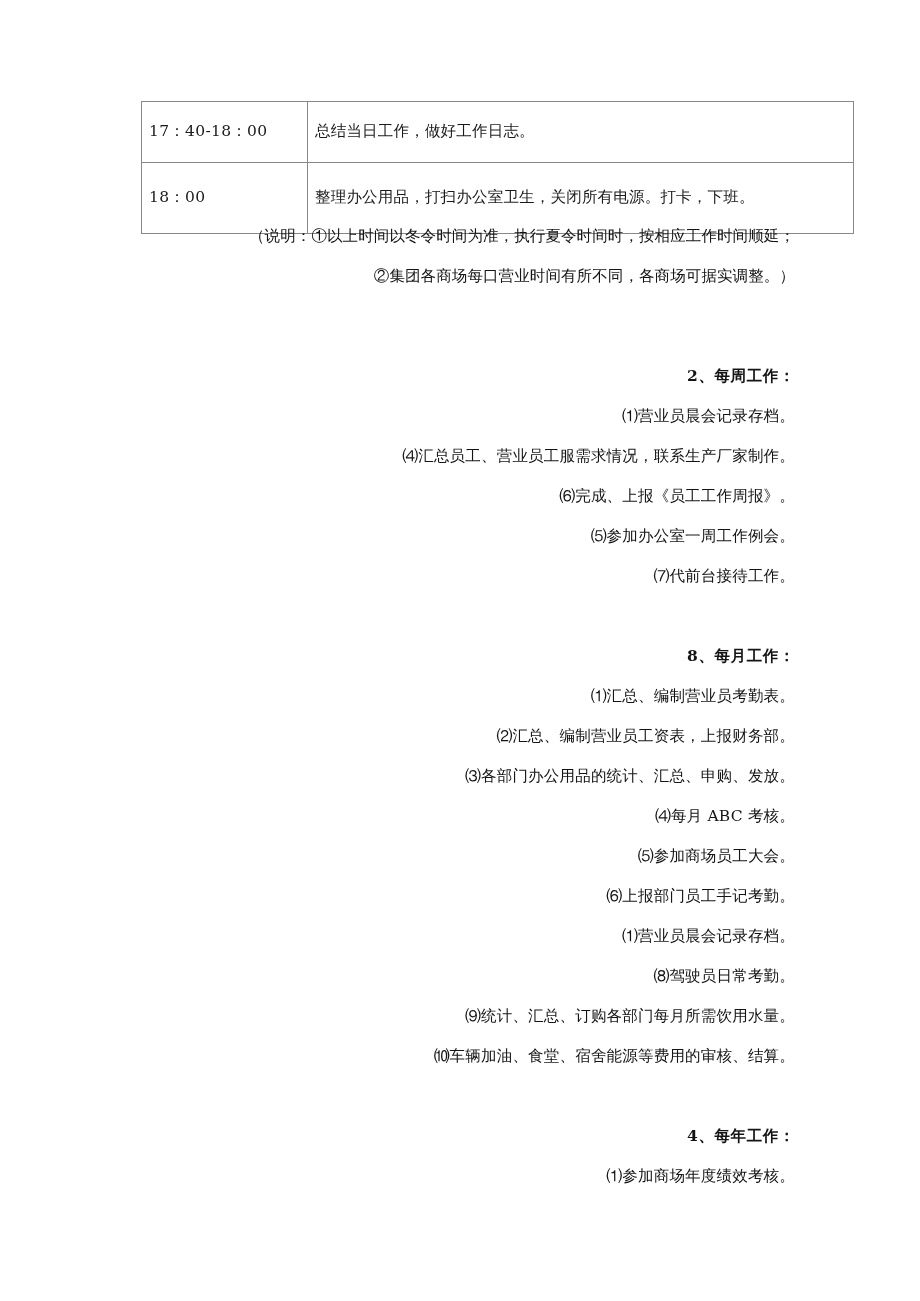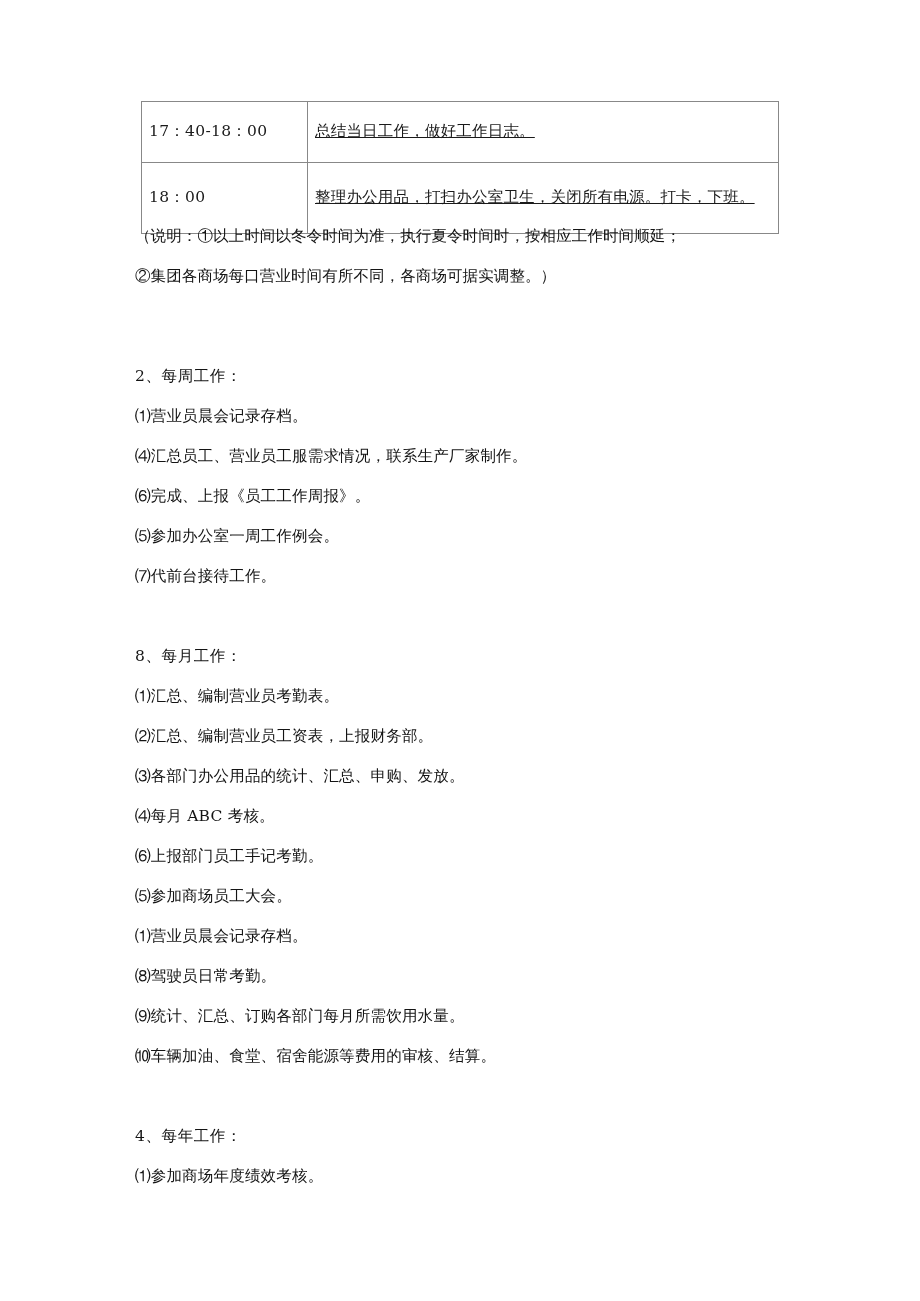--- a/index.html
+++ b/index.html
@@ -24,21 +24,21 @@
     width: 920px;
     height: 1301px;
     background: #ffffff;
   }
 
   
   .schedule-table {
     position: absolute;
     left: 141px;
     top: 101px;
-    width: 638px;
+    width: 713px;
     border-collapse: collapse;
     table-layout: fixed;
     padding-left: 9px;
   }
   .schedule-table td {
     border: 1px solid #888888;
     font-size: 15.5px;
     line-height: 1.5;
     color: #1a1a1a;
     vertical-align: middle;
@@ -46,50 +46,50 @@
   }
   .schedule-table td.time-cell {
     width: 154px;
     padding: 6px 4px 6px 7px;
     white-space: nowrap;
     letter-spacing: 0.3px;
   }
   .schedule-table td.task-cell {
     padding: 6px 4px 6px 7px;
     letter-spacing: 0.2px;
-    text-decoration: underline;
   }
   .schedule-table tr.row-tall td {
     height: 58px;
   }
   .schedule-table tr.row-short td {
     height: 48px;
   }
 
   
   .body-text {
     position: absolute;
     left: 135px;
     top: 216px;
     width: 660px;
+    text-align: right;
   }
 
   .line {
     font-size: 15.5px;
     line-height: 40px;
     height: 40px;
     color: #141414;
     letter-spacing: 0.2px;
     white-space: nowrap;
   }
   .line.note {
     letter-spacing: 0.1px;
   }
   .line.heading {
-    font-weight: normal;
+    font-weight: bold;
     letter-spacing: 0.6px;
   }
   .line.spacer {
     height: 40px;
   }
   .line.spacer-half {
     height: 20px;
   }
 </style>
 </head>
@@ -125,22 +125,22 @@
     <div class="line">⑸参加办公室一周工作例会。</div>
     <div class="line">⑺代前台接待工作。</div>
 
     <div class="line spacer"></div>
 
     <div class="line heading">8、每月工作：</div>
     <div class="line">⑴汇总、编制营业员考勤表。</div>
     <div class="line">⑵汇总、编制营业员工资表，上报财务部。</div>
     <div class="line">⑶各部门办公用品的统计、汇总、申购、发放。</div>
     <div class="line">⑷每月 ABC 考核。</div>
+    <div class="line">⑸参加商场员工大会。</div>
     <div class="line">⑹上报部门员工手记考勤。</div>
-    <div class="line">⑸参加商场员工大会。</div>
     <div class="line">⑴营业员晨会记录存档。</div>
     <div class="line">⑻驾驶员日常考勤。</div>
     <div class="line">⑼统计、汇总、订购各部门每月所需饮用水量。</div>
     <div class="line">⑽车辆加油、食堂、宿舍能源等费用的审核、结算。</div>
 
     <div class="line spacer"></div>
 
     <div class="line heading">4、每年工作：</div>
     <div class="line">⑴参加商场年度绩效考核。</div>
 

